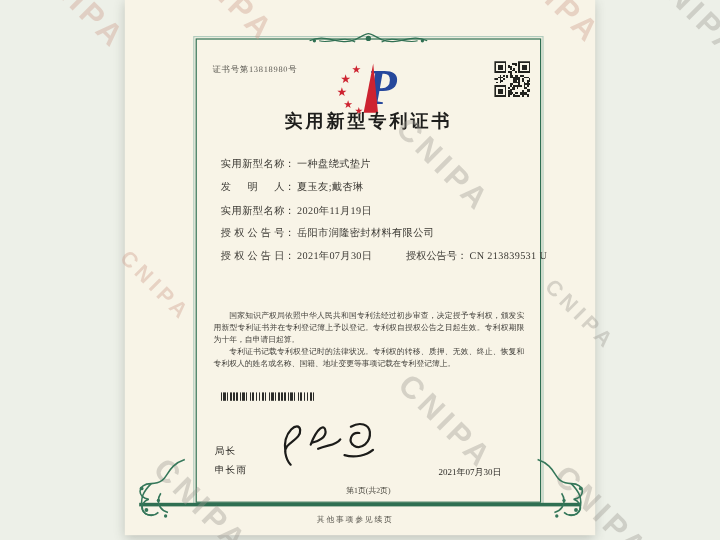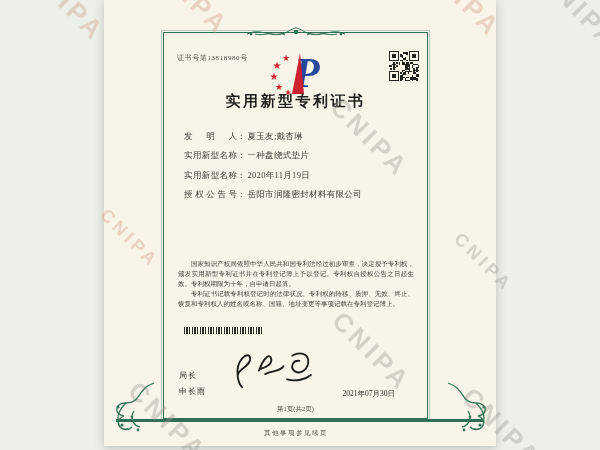--- a/index.html
+++ b/index.html
@@ -5,21 +5,21 @@
   * { margin:0; padding:0; box-sizing:border-box; }
   body { width:600px; height:450px; }
   .stage { position:relative; width:600px; height:450px; background:#edf0e8; overflow:hidden;
            font-family:"Liberation Serif","DejaVu Serif",serif; }
   .wm { position:absolute; transform:rotate(45deg); font-family:"Liberation Sans","DejaVu Sans",sans-serif;
         font-weight:bold; font-size:26px; letter-spacing:4px; color:rgba(156,152,144,0.38); white-space:nowrap; z-index:5; pointer-events:none; }
   .wm.pink { color:rgba(208,162,146,0.42); }
   .wm.small { font-size:18px; }
   .page { position:absolute; left:104px; top:0; width:392px; height:446px; background:#f8f4e7;
           box-shadow:0 2px 9px rgba(60,70,60,0.28); }
-  .frame { position:absolute; left:59px; top:32px; width:265px; height:387px;
+  .frame { position:absolute; left:59px; top:32px; width:288px; height:387px;
            border:1px solid #2f6f52; outline:1px solid #b2ccbe; outline-offset:1px; }
   .bottom-rule { position:absolute; left:12px; top:419px; width:368px; height:3px; background:#2f6f52; }
   .ornament { position:absolute; left:50%; top:-8px; transform:translateX(-50%); }
   .cert-no { position:absolute; left:13px; top:20px; font-size:7px; letter-spacing:0.6px; color:#56544e; }
   .logo { position:absolute; left:50%; top:16px; transform:translateX(-50%); }
   .qr { position:absolute; right:8px; top:18px; width:30px; height:30px; }
   .title { position:absolute; left:0; right:0; top:59px; text-align:center; font-size:15px;
            font-weight:bold; letter-spacing:2.5px; color:#1f1f1d; }
   .fields { position:absolute; left:20px; right:8px; top:94px; font-size:8.5px; color:#3c3a35; }
   .frow { line-height:19.3px; white-space:nowrap; }
@@ -213,30 +213,34 @@
           <rect x="13" y="20" width="1" height="1" fill="#23231f"></rect>
           <rect x="14" y="20" width="1" height="1" fill="#23231f"></rect>
           <rect x="16" y="20" width="1" height="1" fill="#23231f"></rect>
           <rect x="19" y="20" width="1" height="1" fill="#23231f"></rect>
         </svg>
 
       <div class="title">实用新型专利证书</div>
 
       <div class="fields">
         <div class="frow">
+          <span class="flabel">实用新型名称</span><span>：</span><span class="fvalue">一种盘绕式垫片</span>
+        </div>
+        <div class="frow">
           <span class="flabel">发明人</span><span>：</span><span class="fvalue">夏玉友;戴杏琳</span>
         </div>
         <div class="frow">
-          <span class="flabel">实用新型名称</span><span>：</span><span class="fvalue">一种盘绕式垫片</span>
-        </div>
-        <div class="frow">
           <span class="flabel">实用新型名称</span><span>：</span><span class="fvalue">2020年11月19日</span>
         </div>
         <div class="frow">
           <span class="flabel">授权公告号</span><span>：</span><span class="fvalue">岳阳市润隆密封材料有限公司</span>
+        </div>
+        <div class="frow grant">
+          <span><span class="flabel">授权公告日</span><span>：</span><span class="fvalue">2021年07月30日</span></span>
+          <span class="g2"><span>授权公告号</span><span>：</span><span class="fvalue">CN 213839531 U</span></span>
         </div>
       </div>
 
       <div class="paras">
         <p>国家知识产权局依照中华人民共和国专利法经过初步审查，决定授予专利权，颁发实用新型专利证书并在专利登记簿上予以登记。专利权自授权公告之日起生效。专利权期限为十年，自申请日起算。</p>
         <p>专利证书记载专利权登记时的法律状况。专利权的转移、质押、无效、终止、恢复和专利权人的姓名或名称、国籍、地址变更等事项记载在专利登记簿上。</p>
       </div>
 
       <div class="barcode"></div>
 

